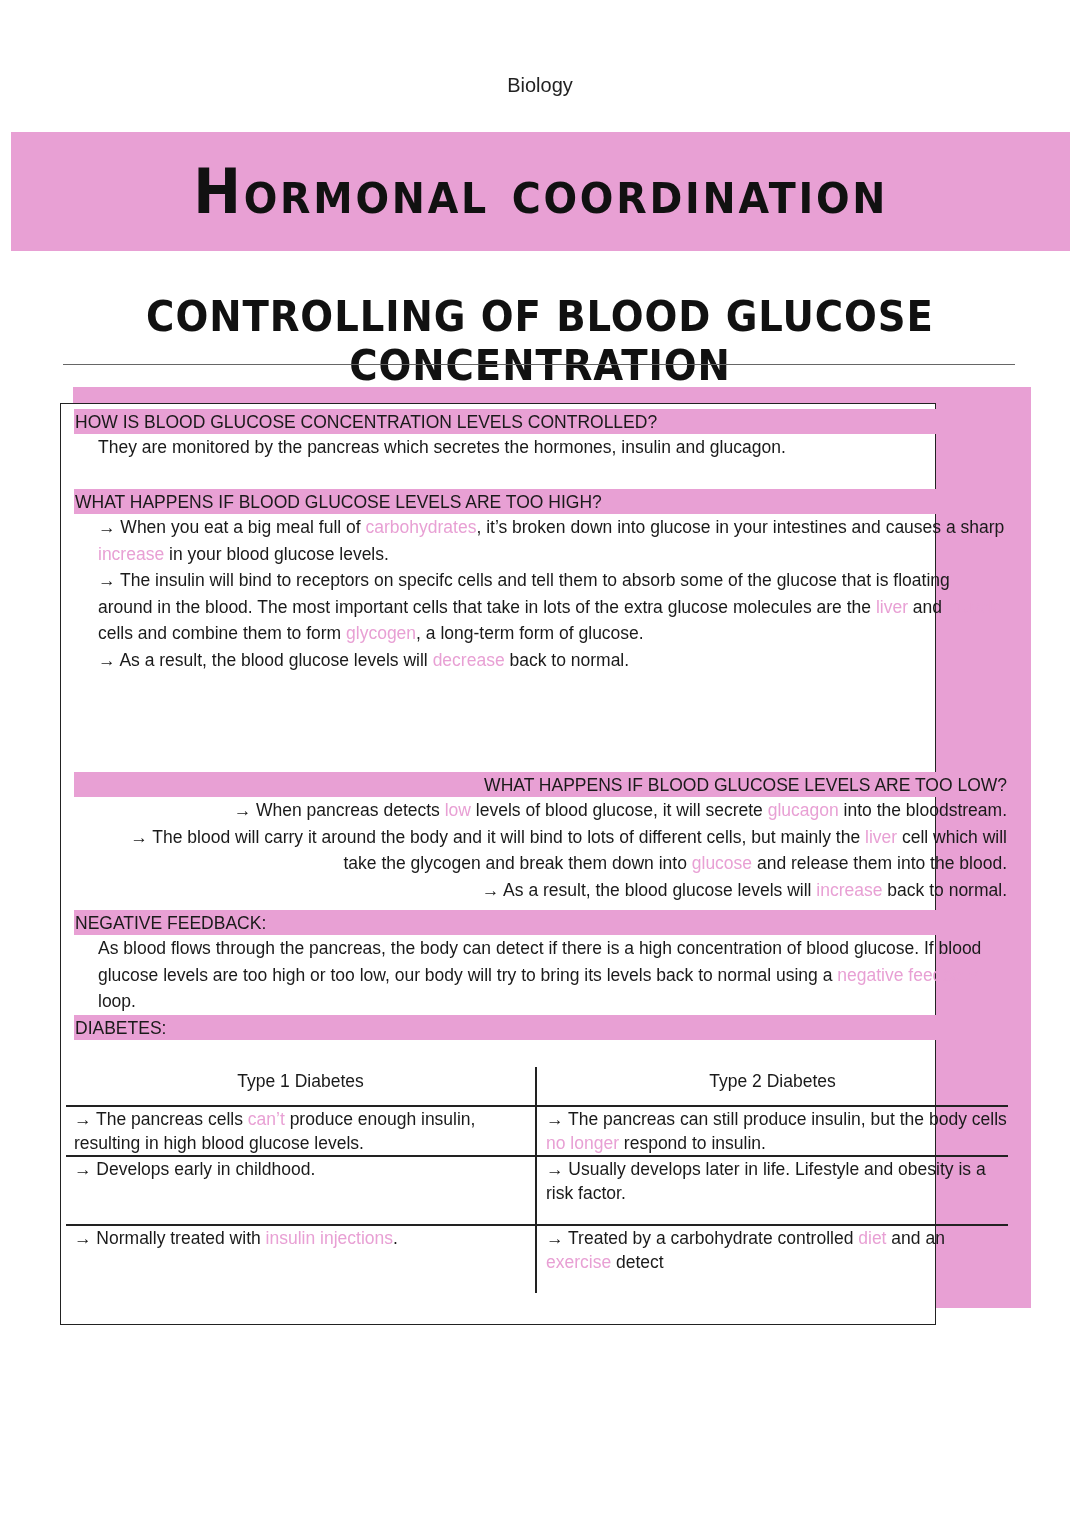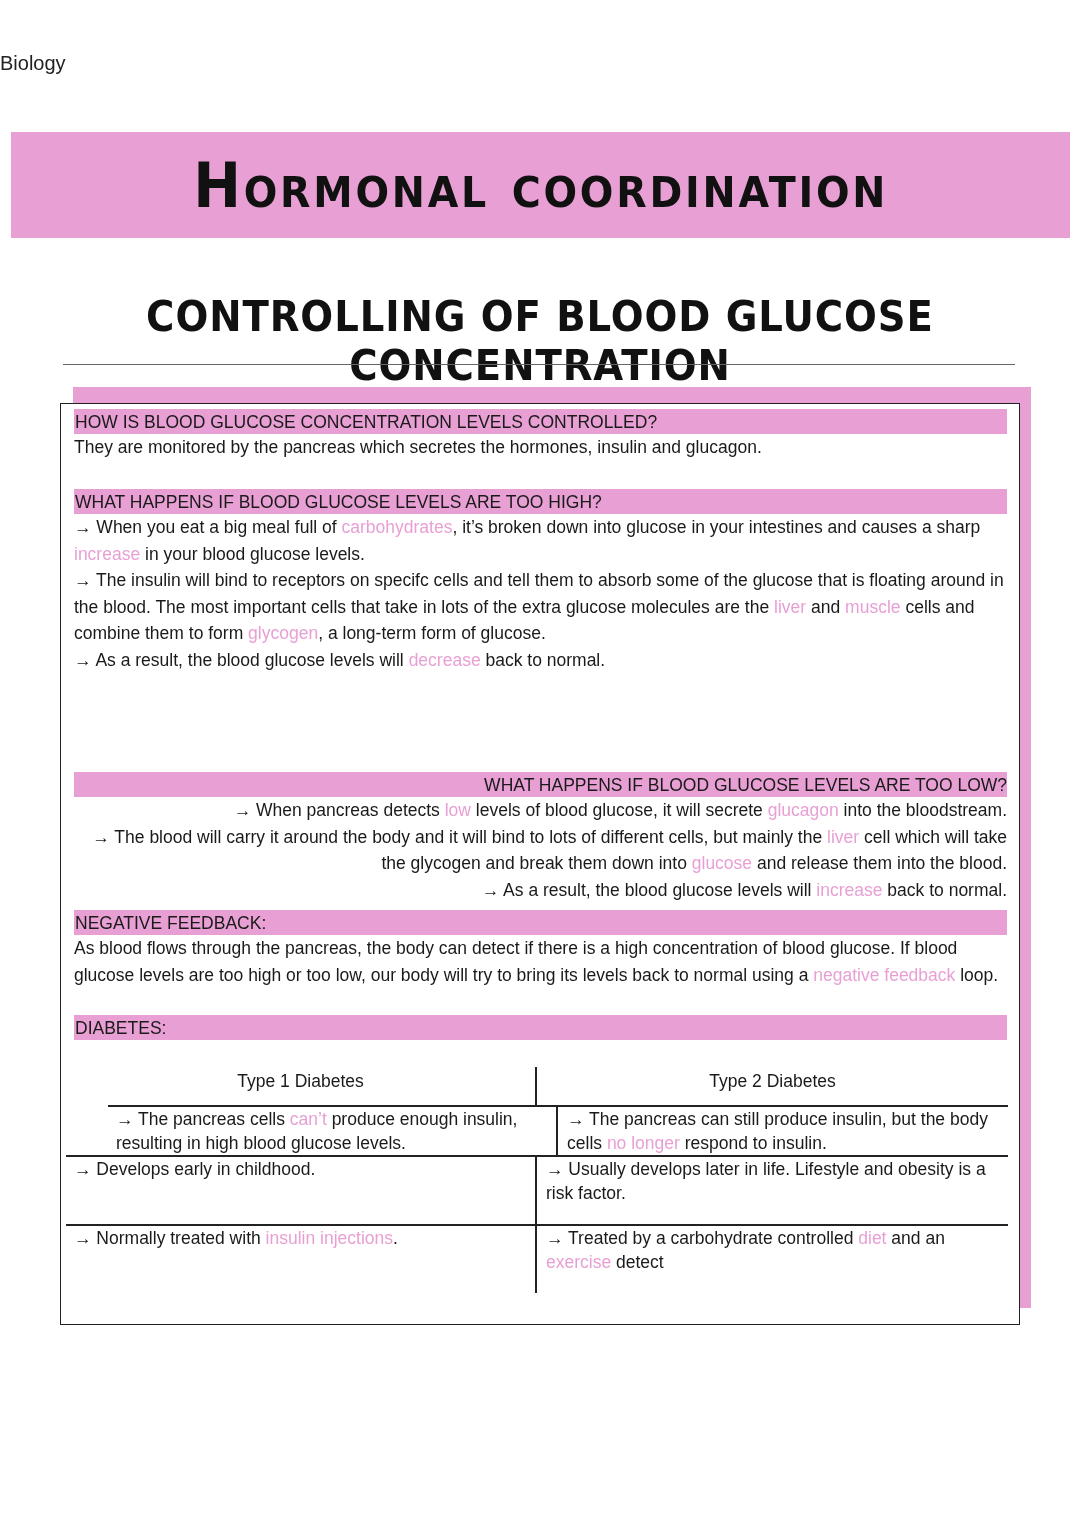--- a/index.html
+++ b/index.html
@@ -1,36 +1,36 @@
 <!DOCTYPE html>
 <html><head>
 <meta charset="utf-8">
 <style>
   html, body { margin: 0; padding: 0; background: #ffffff; }
   body { width: 1080px; height: 1527px; position: relative; overflow: hidden;
          font-family: "Liberation Sans", "DejaVu Sans", sans-serif; color: #1a1a1a; }
-  .subject { position: absolute; top: 52px; left: 0; width: 1080px; 
+  .subject { position: absolute; top: 74px; left: 0; width: 1080px; text-align: center;
              font-size: 20px; color: #222; }
-  .title-band { position: absolute; left: 11px; top: 132px; width: 1059px; height: 106px;
+  .title-band { position: absolute; left: 11px; top: 132px; width: 1059px; height: 119px;
                 background: #e8a0d4; display: flex; align-items: center; justify-content: center; }
   .title-band h1 { margin: 0; font-family: "DejaVu Sans", sans-serif; font-weight: 900;
                    font-size: 62px; letter-spacing: 3px; color: #111; transform: scaleX(0.92);
                    font-variant: small-caps; }
   .subtitle { position: absolute; left: 0; top: 292px; width: 1080px; text-align: center;
               font-family: "DejaVu Sans", sans-serif; font-weight: 700; font-size: 42px;
               letter-spacing: 1px; color: #111; transform: scaleX(0.92); }
   .rule { position: absolute; left: 63px; top: 364px; width: 952px; height: 1px; background: #666; }
   .pink-panel { position: absolute; left: 73px; top: 387px; width: 958px; height: 921px;
                 background: #e8a0d4; }
-  .card { position: absolute; left: 60px; top: 403px; width: 960px; height: 922px;
+  .card { position: absolute; left: 60px; top: 403px; width: 876px; height: 922px;
           background: #fff; border: 1.5px solid #222; box-sizing: border-box; }
   .section { position: absolute; left: 13px; width: 933px; }
   .sec-head { background: #e8a0d4; height: 25px; line-height: 26px; padding-left: 1px;
               font-size: 17.5px; color: #1a1a1a; }
-  .sec-body { font-size: 17.5px; line-height: 26.5px; }
+  .sec-body { font-size: 17.5px; line-height: 26.5px; margin-left: 24px; }
   .hl { color: #e8a0d4; }
   .tbl { position: absolute; left: 5px; top: 663px; width: 942px; }
   .tbl-row { display: flex; position: relative; }
   .tbl-cell { box-sizing: border-box; font-size: 17.5px; line-height: 24px; }
   .c1 { width: 469px; padding-left: 8px; }
   .c2 { width: 473px; padding-left: 9px; border-left: 2px solid #222; }
   .hdr .tbl-cell { text-align: center; height: 38px; line-height: 28px; padding-left: 0; }
   .line-top { border-top: 2px solid #222; }
 </style>
 </head>
@@ -81,21 +81,21 @@
 
   <div class="section" style="top:611px;">
     <div class="sec-head">DIABETES:</div>
   </div>
 
   <div class="tbl">
     <div class="tbl-row hdr">
       <div class="tbl-cell c1">Type 1 Diabetes</div>
       <div class="tbl-cell c2">Type 2 Diabetes</div>
     </div>
-    <div class="tbl-row line-top" style="height:48px;margin-left:42px;">
+    <div class="tbl-row line-top" style="height:48px;">
       <div class="tbl-cell c1"><span>→ The pancreas cells </span><span class="hl">can’t</span><span> produce enough insulin, resulting in high blood glucose levels.</span></div>
       <div class="tbl-cell c2"><span>→ The pancreas can still produce insulin, but the body cells </span><span class="hl">no longer</span><span> respond to insulin.</span></div>
     </div>
     <div class="tbl-row line-top" style="height:67px;">
       <div class="tbl-cell c1"><span>→ Develops early in childhood.</span></div>
       <div class="tbl-cell c2"><span>→ Usually develops later in life. Lifestyle and obesity is a risk factor.</span></div>
     </div>
     <div class="tbl-row line-top" style="height:67px;">
       <div class="tbl-cell c1" style="border-top:none;"><span>→ Normally treated with </span><span class="hl">insulin injections</span><span>.</span></div>
       <div class="tbl-cell c2"><span>→ Treated by a carbohydrate controlled </span><span class="hl">diet</span><span> and an </span><span class="hl">exercise</span><span> detect</span></div>

